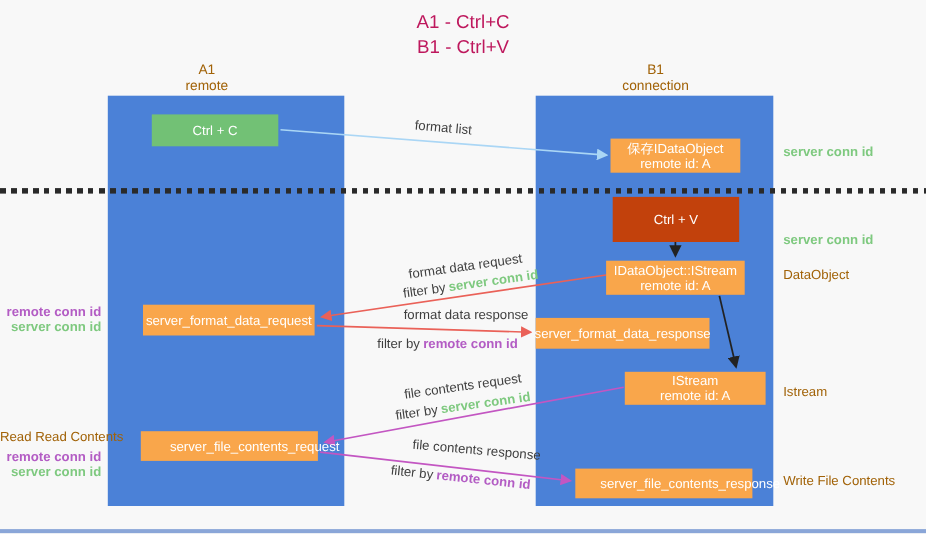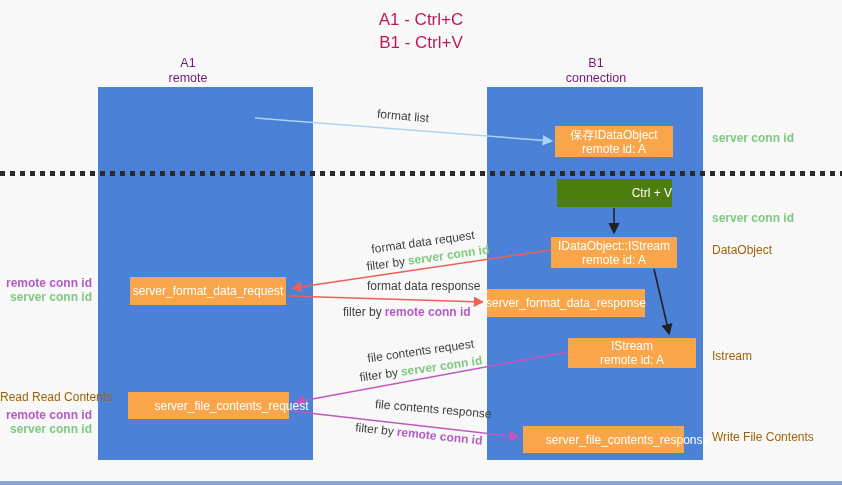--- a/index.html
+++ b/index.html
@@ -4,21 +4,21 @@
 <style>
   * { margin:0; padding:0; box-sizing:border-box; }
   html,body { background:#f7f7f7; }
   body { font-family:"Liberation Sans", sans-serif; }
   .canvas { position:relative; width:842px; height:485px; background:#f8f8f8; overflow:hidden; }
 
   .title-block { position:absolute; left:0; top:8px; width:842px; text-align:center;
                  font-size:17px; line-height:23px; color:#be185d; z-index:5; }
 
   .lane-header { position:absolute; top:56px; width:216px; text-align:center;
-                 font-size:12.5px; line-height:15px; color:#701a75; z-index:5; }
+                 font-size:12.5px; line-height:15px; color:#a16207; z-index:5; }
   .lane-header.a { left:80px; }
   .lane-header.b { left:488px; }
 
   .lane { position:absolute; top:87px; height:373px; z-index:1; }
   .lane.a { left:98px;  width:215px; }
   .lane.b { left:487px; width:216px; }
 
   .dotted-line { position:absolute; left:0; top:171px; width:842px; height:5px; z-index:2;
                  background:repeating-linear-gradient(90deg,#2a2a2a 0 5px, transparent 5px 10px); }
 
@@ -86,27 +86,30 @@
     </defs>
     <line x1="255" y1="118" x2="551" y2="141" stroke-width="1.5" marker-end="url(#m-blue)" stroke="#aad6f5"></line>
     <line x1="614" y1="208" x2="614" y2="232" stroke-width="1.6" marker-end="url(#m-black)" stroke="#222222"></line>
     <line x1="654" y1="269" x2="669" y2="333" stroke-width="1.6" marker-end="url(#m-black)" stroke="#222222"></line>
     <line x1="551" y1="250" x2="293" y2="288" stroke-width="1.5" marker-end="url(#m-red)" stroke="#ea6158"></line>
     <line x1="288" y1="296" x2="482" y2="302" stroke-width="1.5" marker-end="url(#m-red)" stroke="#ea6158"></line>
     <line x1="567" y1="352" x2="296" y2="402" stroke-width="1.5" marker-end="url(#m-purple)" stroke="#c356c2"></line>
     <line x1="291" y1="411" x2="518" y2="437" stroke-width="1.5" marker-end="url(#m-purple)" stroke="#c356c2"></line>
   </svg>
 
+  <div class="node" style="left: 138px; top: 104px; width: 115px; height: 29px; background-color: rgb(114, 193, 117);">
+    <div>Ctrl + C</div>
+  </div>
 
   <div class="node" style="left: 555px; top: 126px; width: 118px; height: 31px; background-color: rgb(249, 166, 75);">
     <div>保存IDataObject</div>
     <div>remote id: A</div>
   </div>
 
-  <div class="node" style="left: 557px; top: 179px; width: 115px; height: 28px; background-color: #4d7c0f; align-items: flex-end;">
+  <div class="node" style="left: 557px; top: 179px; width: 115px; height: 41px; background-color: #c2410c;">
     <div>Ctrl + V</div>
   </div>
 
   <div class="node" style="left: 551px; top: 237px; width: 126px; height: 31px; background-color: rgb(249, 166, 75);">
     <div>IDataObject::IStream</div>
     <div>remote id: A</div>
   </div>
 
   <div class="node" style="left: 487px; top: 289px; width: 158px; height: 28px; background-color: rgb(249, 166, 75);">
     <div>server_format_data_response</div>

